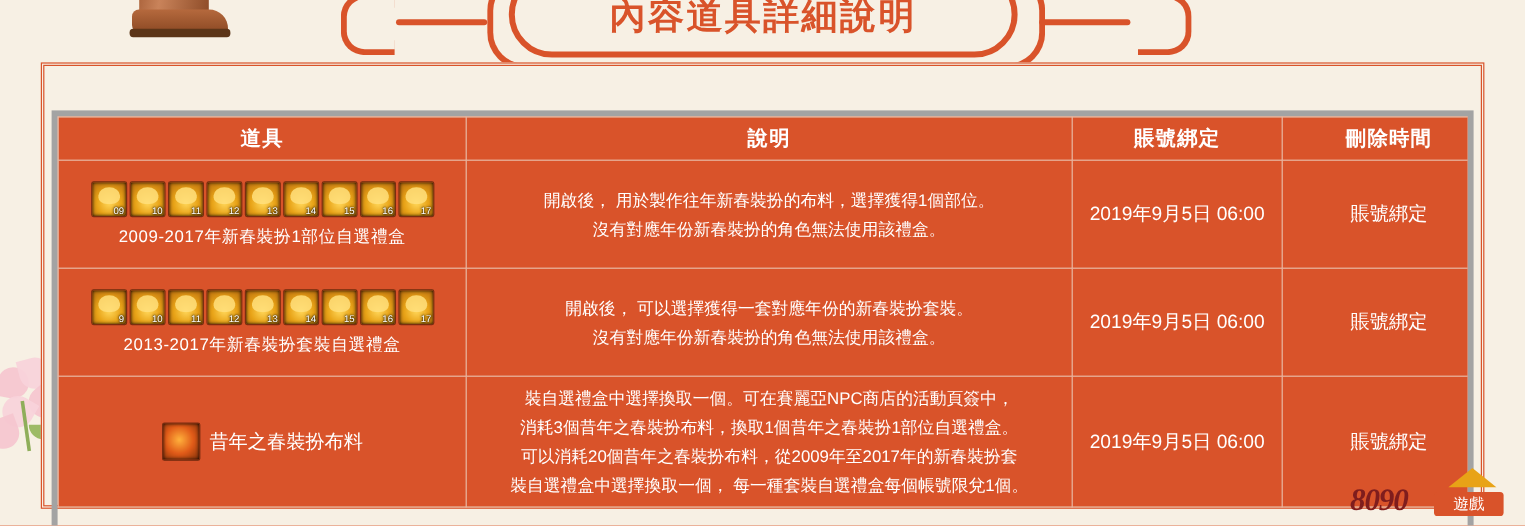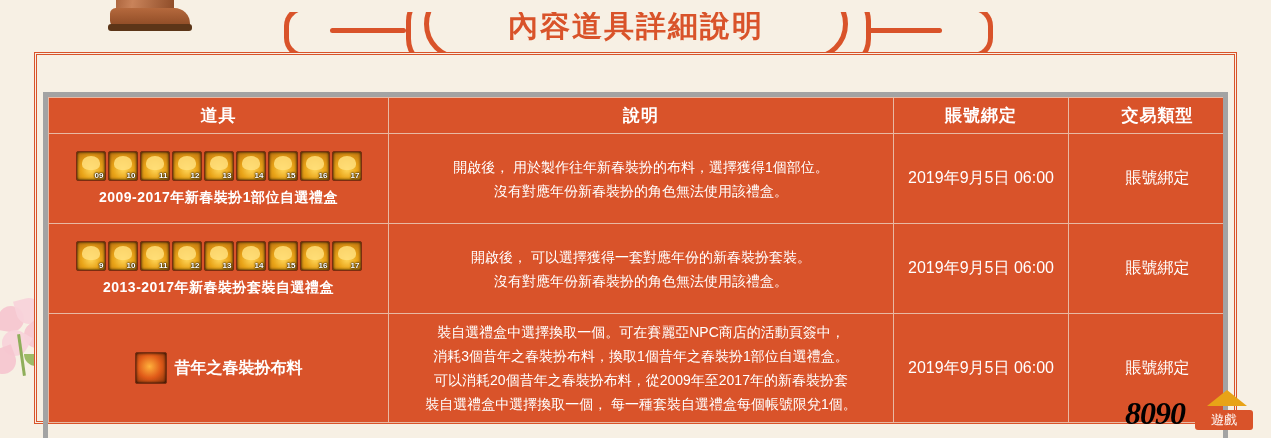--- a/index.html
+++ b/index.html
@@ -12,21 +12,21 @@
     background: #f7f0e4;
     font-family: "Liberation Sans", sans-serif;
     overflow: hidden;
     position: relative;
   }
 
   
   .banner {
     position: absolute;
     left: 0;
-    top: 12px;
+    top: 0;
     width: 1079px;
     height: 52px;
     overflow: hidden;
   }
   .banner-rule {
     position: absolute;
     top: 16px;
     height: 5px;
     background: #d9532a;
     border-radius: 3px;
@@ -184,21 +184,21 @@
     font-size: 17px;
     font-weight: bold;
     font-family: "Liberation Serif", serif;
     letter-spacing: 1px;
   }
   .col-item { width: 340px; }
   .col-desc { width: 505px; }
   .col-time { width: 175px; }
   .col-type { width: 178px; }
 
-  td.cell-item { height: 90px; font-weight: bold; }
+  td.cell-item { height: 90px; }
   td.cell-desc {
     text-align: left;
     padding-left: 28px;
     font-size: 14px;
     line-height: 24px;
   }
   td.cell-time, td.cell-type {
     font-size: 16px;
   }
   .item-label {
@@ -263,24 +263,24 @@
   .watermark {
     position: absolute;
     right: 18px;
     bottom: 2px;
     width: 128px;
     height: 44px;
   }
   .wm-text {
     position: absolute;
     left: 0; bottom: 4px;
-    font-size: 32px;
+    font-size: 26px;
     font-weight: bold;
     font-style: italic;
-    color: #000000;
+    color: #7f1d1d;
     letter-spacing: -1px;
     font-family: "Liberation Serif", serif;
   }
   .wm-badge {
     position: absolute;
     right: 0; bottom: 6px;
     background: #d9532a;
     color: #fff;
     font-size: 13px;
     padding: 1px 16px;
@@ -332,21 +332,21 @@
       <col class="col-item">
           <col class="col-desc">
           <col class="col-time">
           <col class="col-type">
     </colgroup>
     <thead>
       <tr>
         <th>道具</th>
         <th>說明</th>
         <th>賬號綁定</th>
-        <th>交易類型</th>
+        <th>刪除時間</th>
       </tr>
     </thead>
     <tbody>
 
       <tr>
         <td class="cell-item">
           <div class="icon-row">
             <div class="item-icon">
                   <span class="icon-num">09</span>
                 </div>

